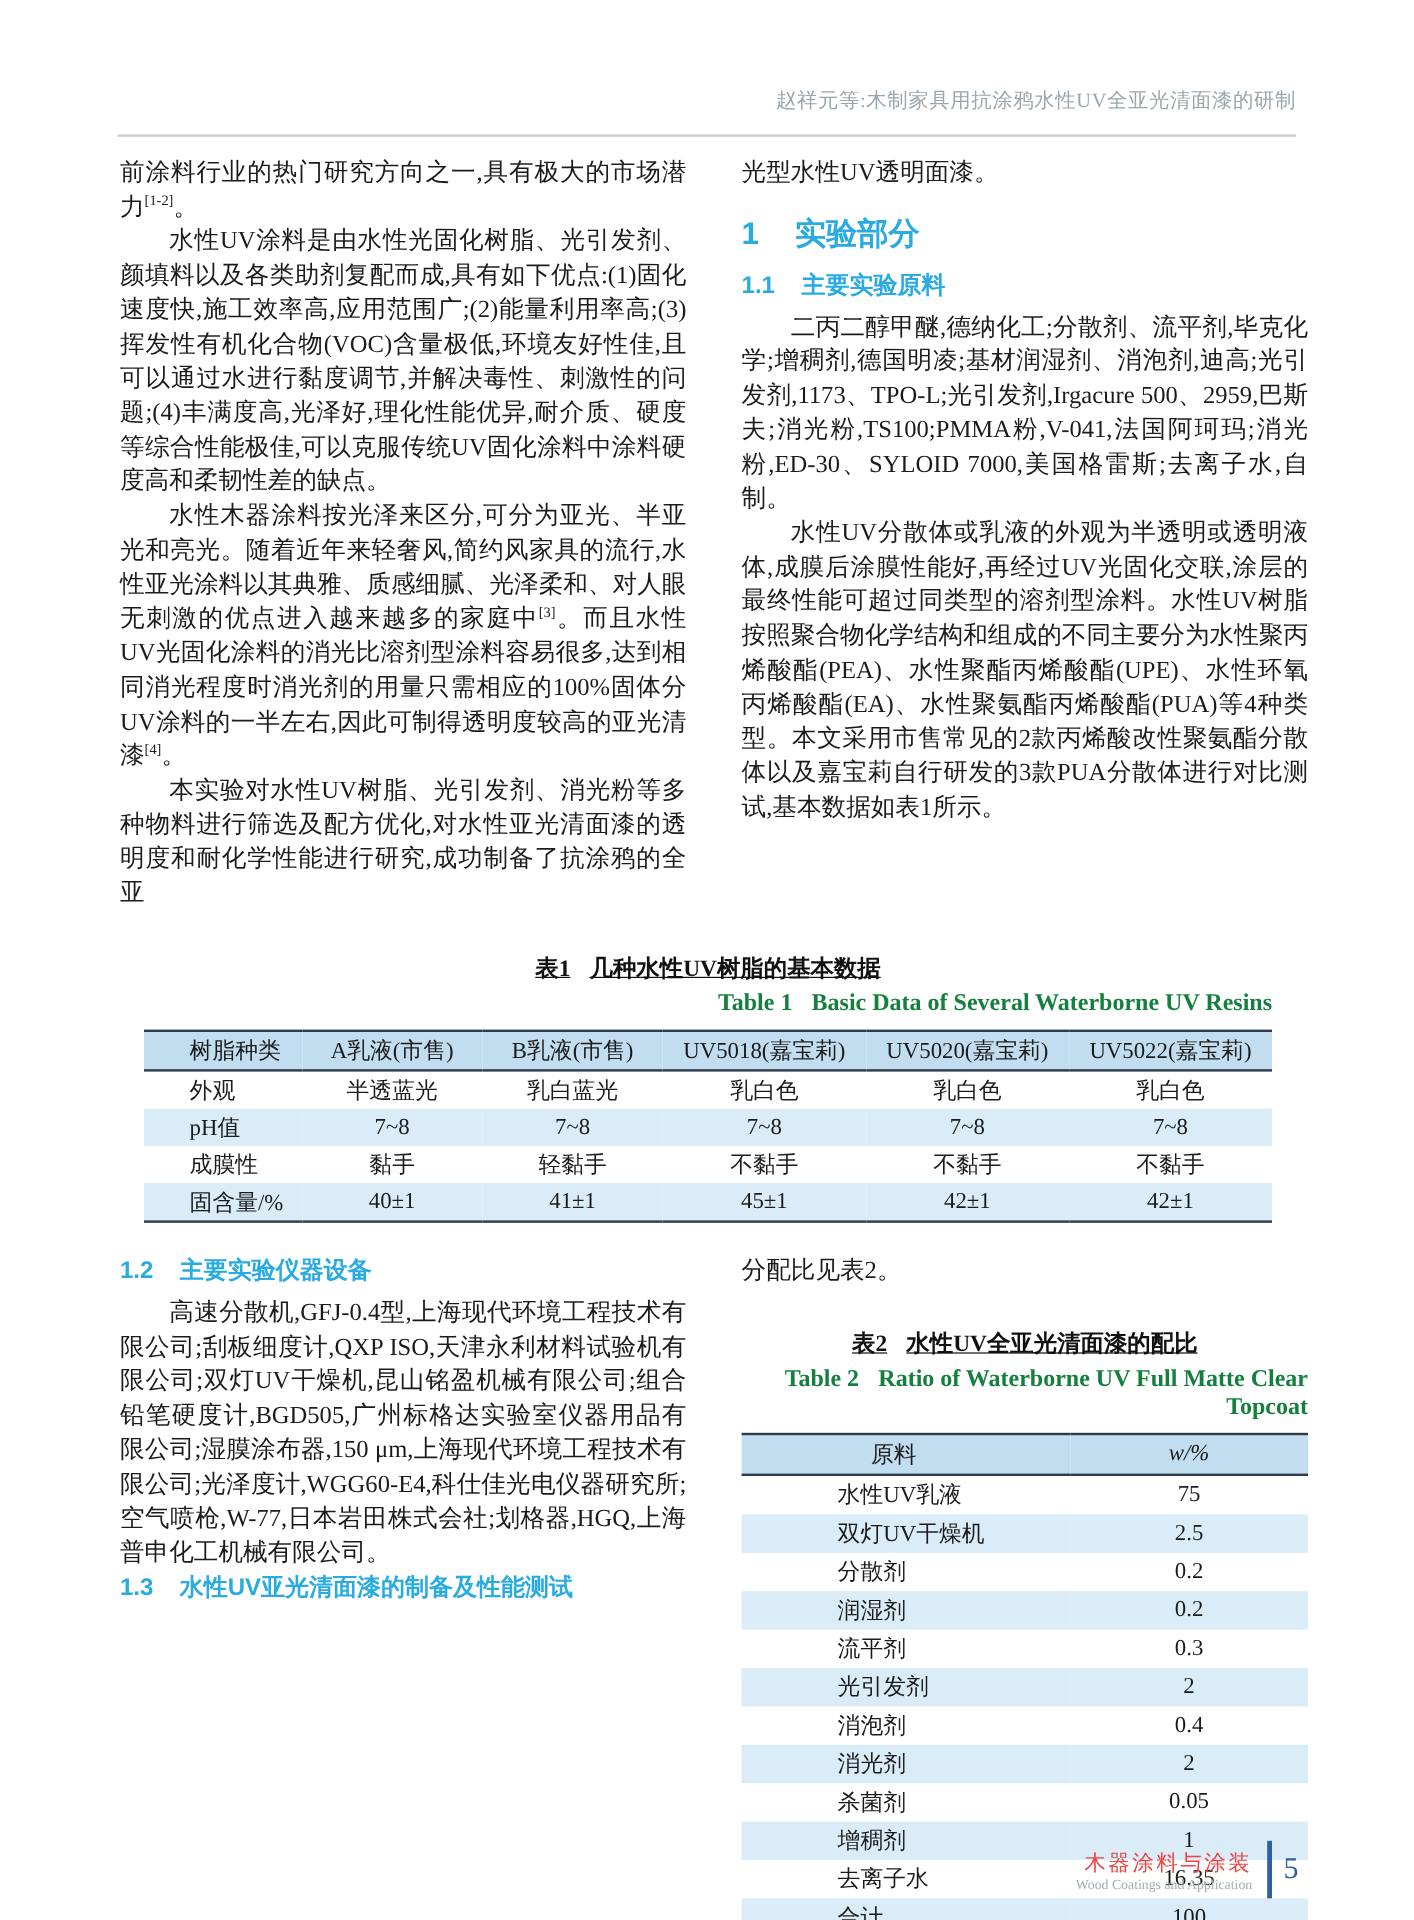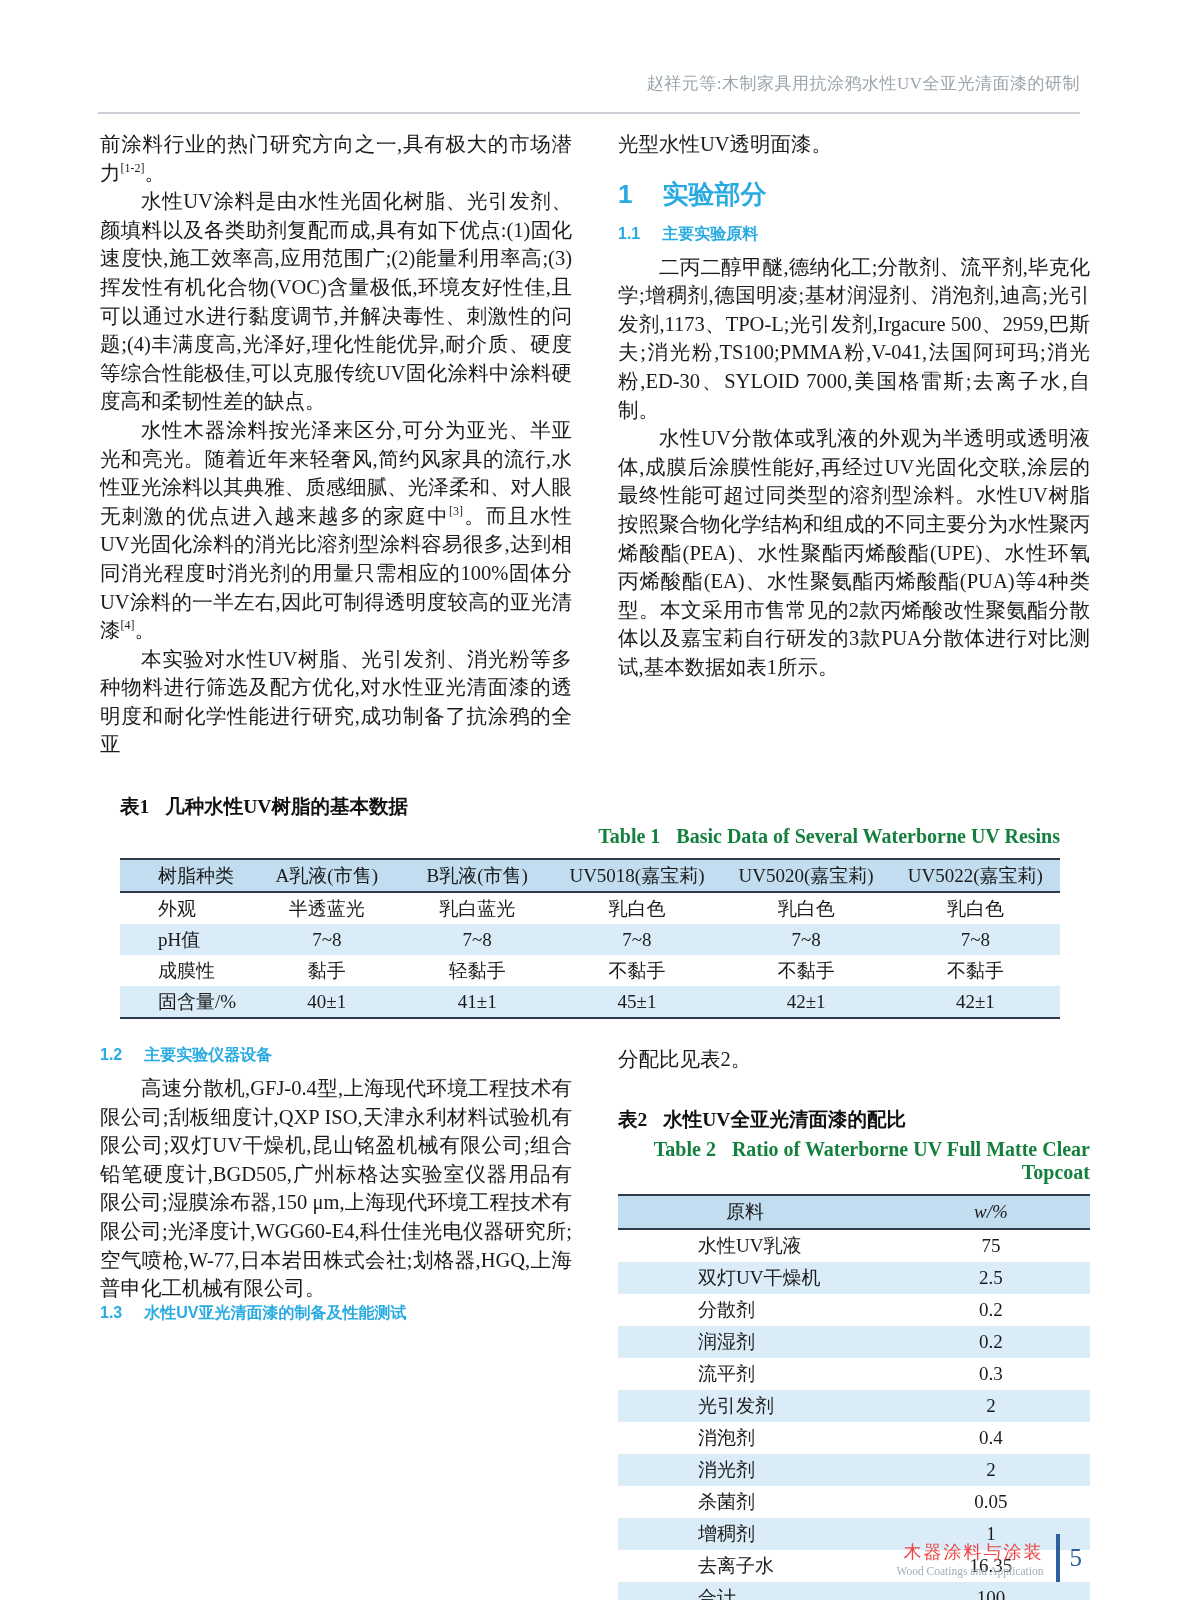--- a/index.html
+++ b/index.html
@@ -21,26 +21,26 @@
   sup.ref{font-size:12px;line-height:0;}
   
   .sec-h1{
     display:flex;align-items:baseline;gap:30px;margin:18px 0 12px;
     font-family:"Liberation Sans","DejaVu Sans",sans-serif;
     font-size:26px;font-weight:bold;color:#29abe2;
   }
   .sec-h2{
     display:flex;align-items:baseline;gap:22px;margin:10px 0 8px;
     font-family:"Liberation Sans","DejaVu Sans",sans-serif;
-    font-size:16px;font-weight:bold;color:#29abe2;
+    font-size:20px;font-weight:bold;color:#29abe2;
   }
   .area2 .sec-h2{margin-top:0;}
   
   .table-block{margin-top:34px;padding:0 20px;}
-  .tbl-title-cn{font-size:19.5px;font-weight:bold;color:#111;}
+  .tbl-title-cn{text-align:center;font-size:19.5px;font-weight:bold;color:#111;text-decoration:underline;}
   .tbl-title-en{text-align:right;font-size:20px;font-weight:bold;margin-top:5px;color:#15803d;}
   .tbl-label{margin-right:16px;}
   table{width:100%;border-collapse:collapse;margin-top:10px;font-size:19px;
         border-bottom:2.4px solid #2f3b4a;}
   thead tr{background:#c2ddef;border-top:2.4px solid #2f3b4a;border-bottom:2px solid #2f3b4a;}
   tbody tr:nth-child(even){background:#d9ecf7;}
   th{font-weight:normal;}
   .t1 th,.t1 td{height:29px;padding:1px 4px;text-align:center;}
   .t1 th:first-child,.t1 td:first-child{text-align:left;padding-left:38px;}
   .t1 col.c0{width:14%;} .t1 col.c1{width:16%;} .t1 col.c2{width:16%;}

